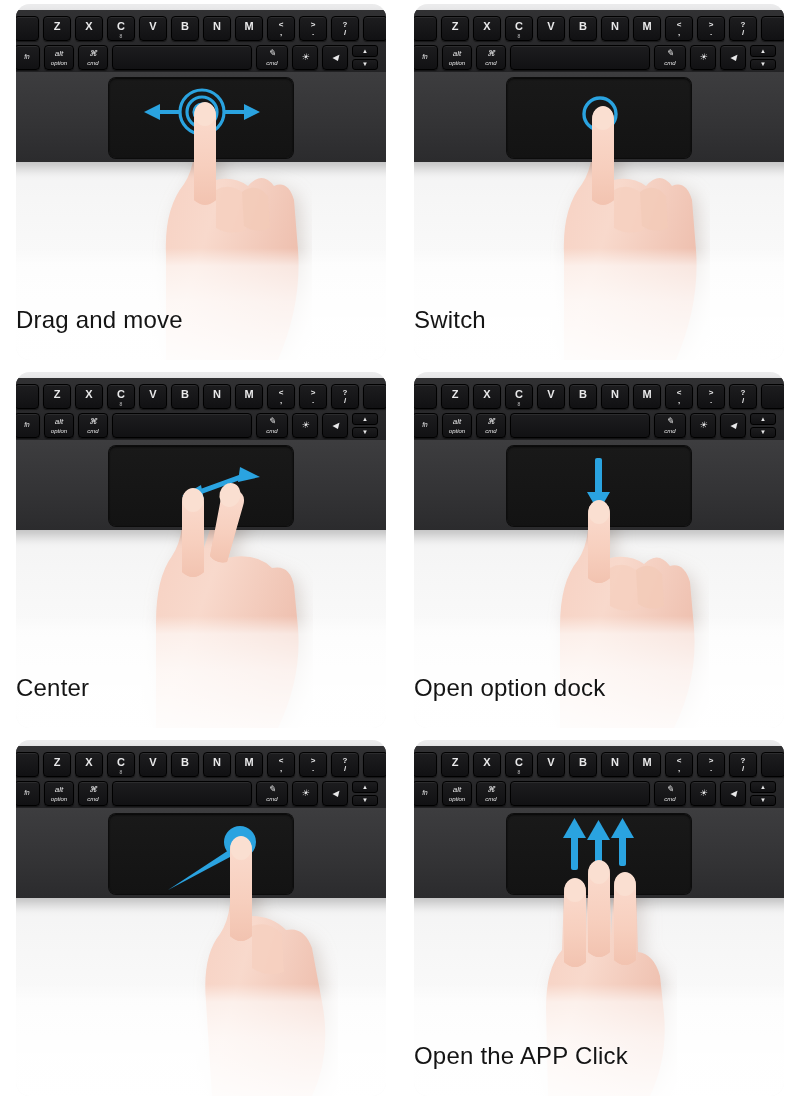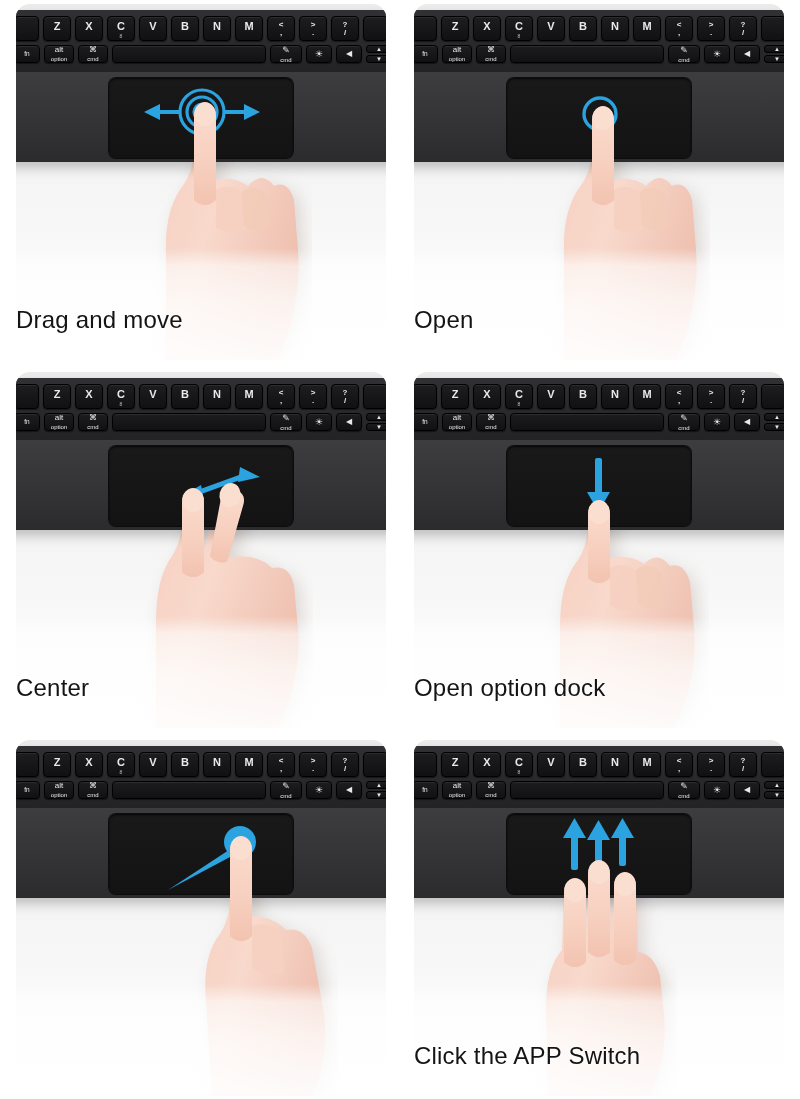--- a/index.html
+++ b/index.html
@@ -69,21 +69,21 @@
   }
 
   
   .key-row {
     position: absolute;
     display: flex;
     align-items: stretch;
     gap: 4px;
   }
   .key-row-1 { left: 10px; right: 10px; top: 6px; height: 25px; }
-  .key-row-2 { left: 10px; right: 6px; top: 35px; height: 18px; }
+  .key-row-2 { left: 10px; right: 20px; top: 35px; height: 25px; font-style: italic; }
 
   .key {
     background: linear-gradient(180deg, #1d1d1f 0%, #111113 100%);
     border-radius: 4px;
     border: 1px solid #000;
     box-shadow: inset 0 1px 0 rgba(255,255,255,0.07), 0 1px 1px rgba(0,0,0,0.5);
     color: #e9e9ea;
     display: flex;
     flex-direction: column;
     align-items: center;
@@ -449,21 +449,21 @@
     </div>
 
     <div class="hand-layer">
       <svg width="370" height="356" viewBox="0 0 370 356">
         <path d="M178 116 Q178 104 189 104 Q200 104 200 116 L200 196 Q189 206 178 196 Z" fill="url(#fg2)"></path>
         <ellipse cx="189" cy="114" rx="10.5" ry="12" fill="#fadfd1"></ellipse>
       </svg>
     </div>
 
     <div class="caption-scrim"></div>
-    <div class="caption">Open</div>
+    <div class="caption">Switch</div>
   </div>
 
   <div class="panel">
     <div class="desk"></div>
     <div class="hand-layer">
       <svg width="370" height="356" viewBox="0 0 370 356">
         <defs>
           <linearGradient id="sk3" x1="0" y1="0" x2="1" y2="0.6">
             <stop offset="0%" stop-color="#f6cfc0"></stop>
               <stop offset="45%" stop-color="#f8d9cc"></stop>
@@ -965,16 +965,16 @@
         <path d="M150 152 Q150 140 161 140 Q172 140 172 152 L172 222 Q161 232 150 222 Z" fill="url(#fg6)"></path>
         <ellipse cx="161" cy="150" rx="10.5" ry="12" fill="#fadfd1"></ellipse>
         <path d="M174 134 Q174 122 185 122 Q196 122 196 134 L196 212 Q185 222 174 212 Z" fill="url(#fg6)"></path>
         <ellipse cx="185" cy="132" rx="10.5" ry="12" fill="#fadfd1"></ellipse>
         <path d="M200 146 Q200 134 211 134 Q222 134 222 146 L222 220 Q211 230 200 220 Z" fill="url(#fg6)"></path>
         <ellipse cx="211" cy="144" rx="10.5" ry="12" fill="#fadfd1"></ellipse>
       </svg>
     </div>
 
     <div class="caption-scrim"></div>
-    <div class="caption">Click the APP Switch</div>
+    <div class="caption">Open the APP Click</div>
   </div>
 
 </div>
 
 </body></html>

